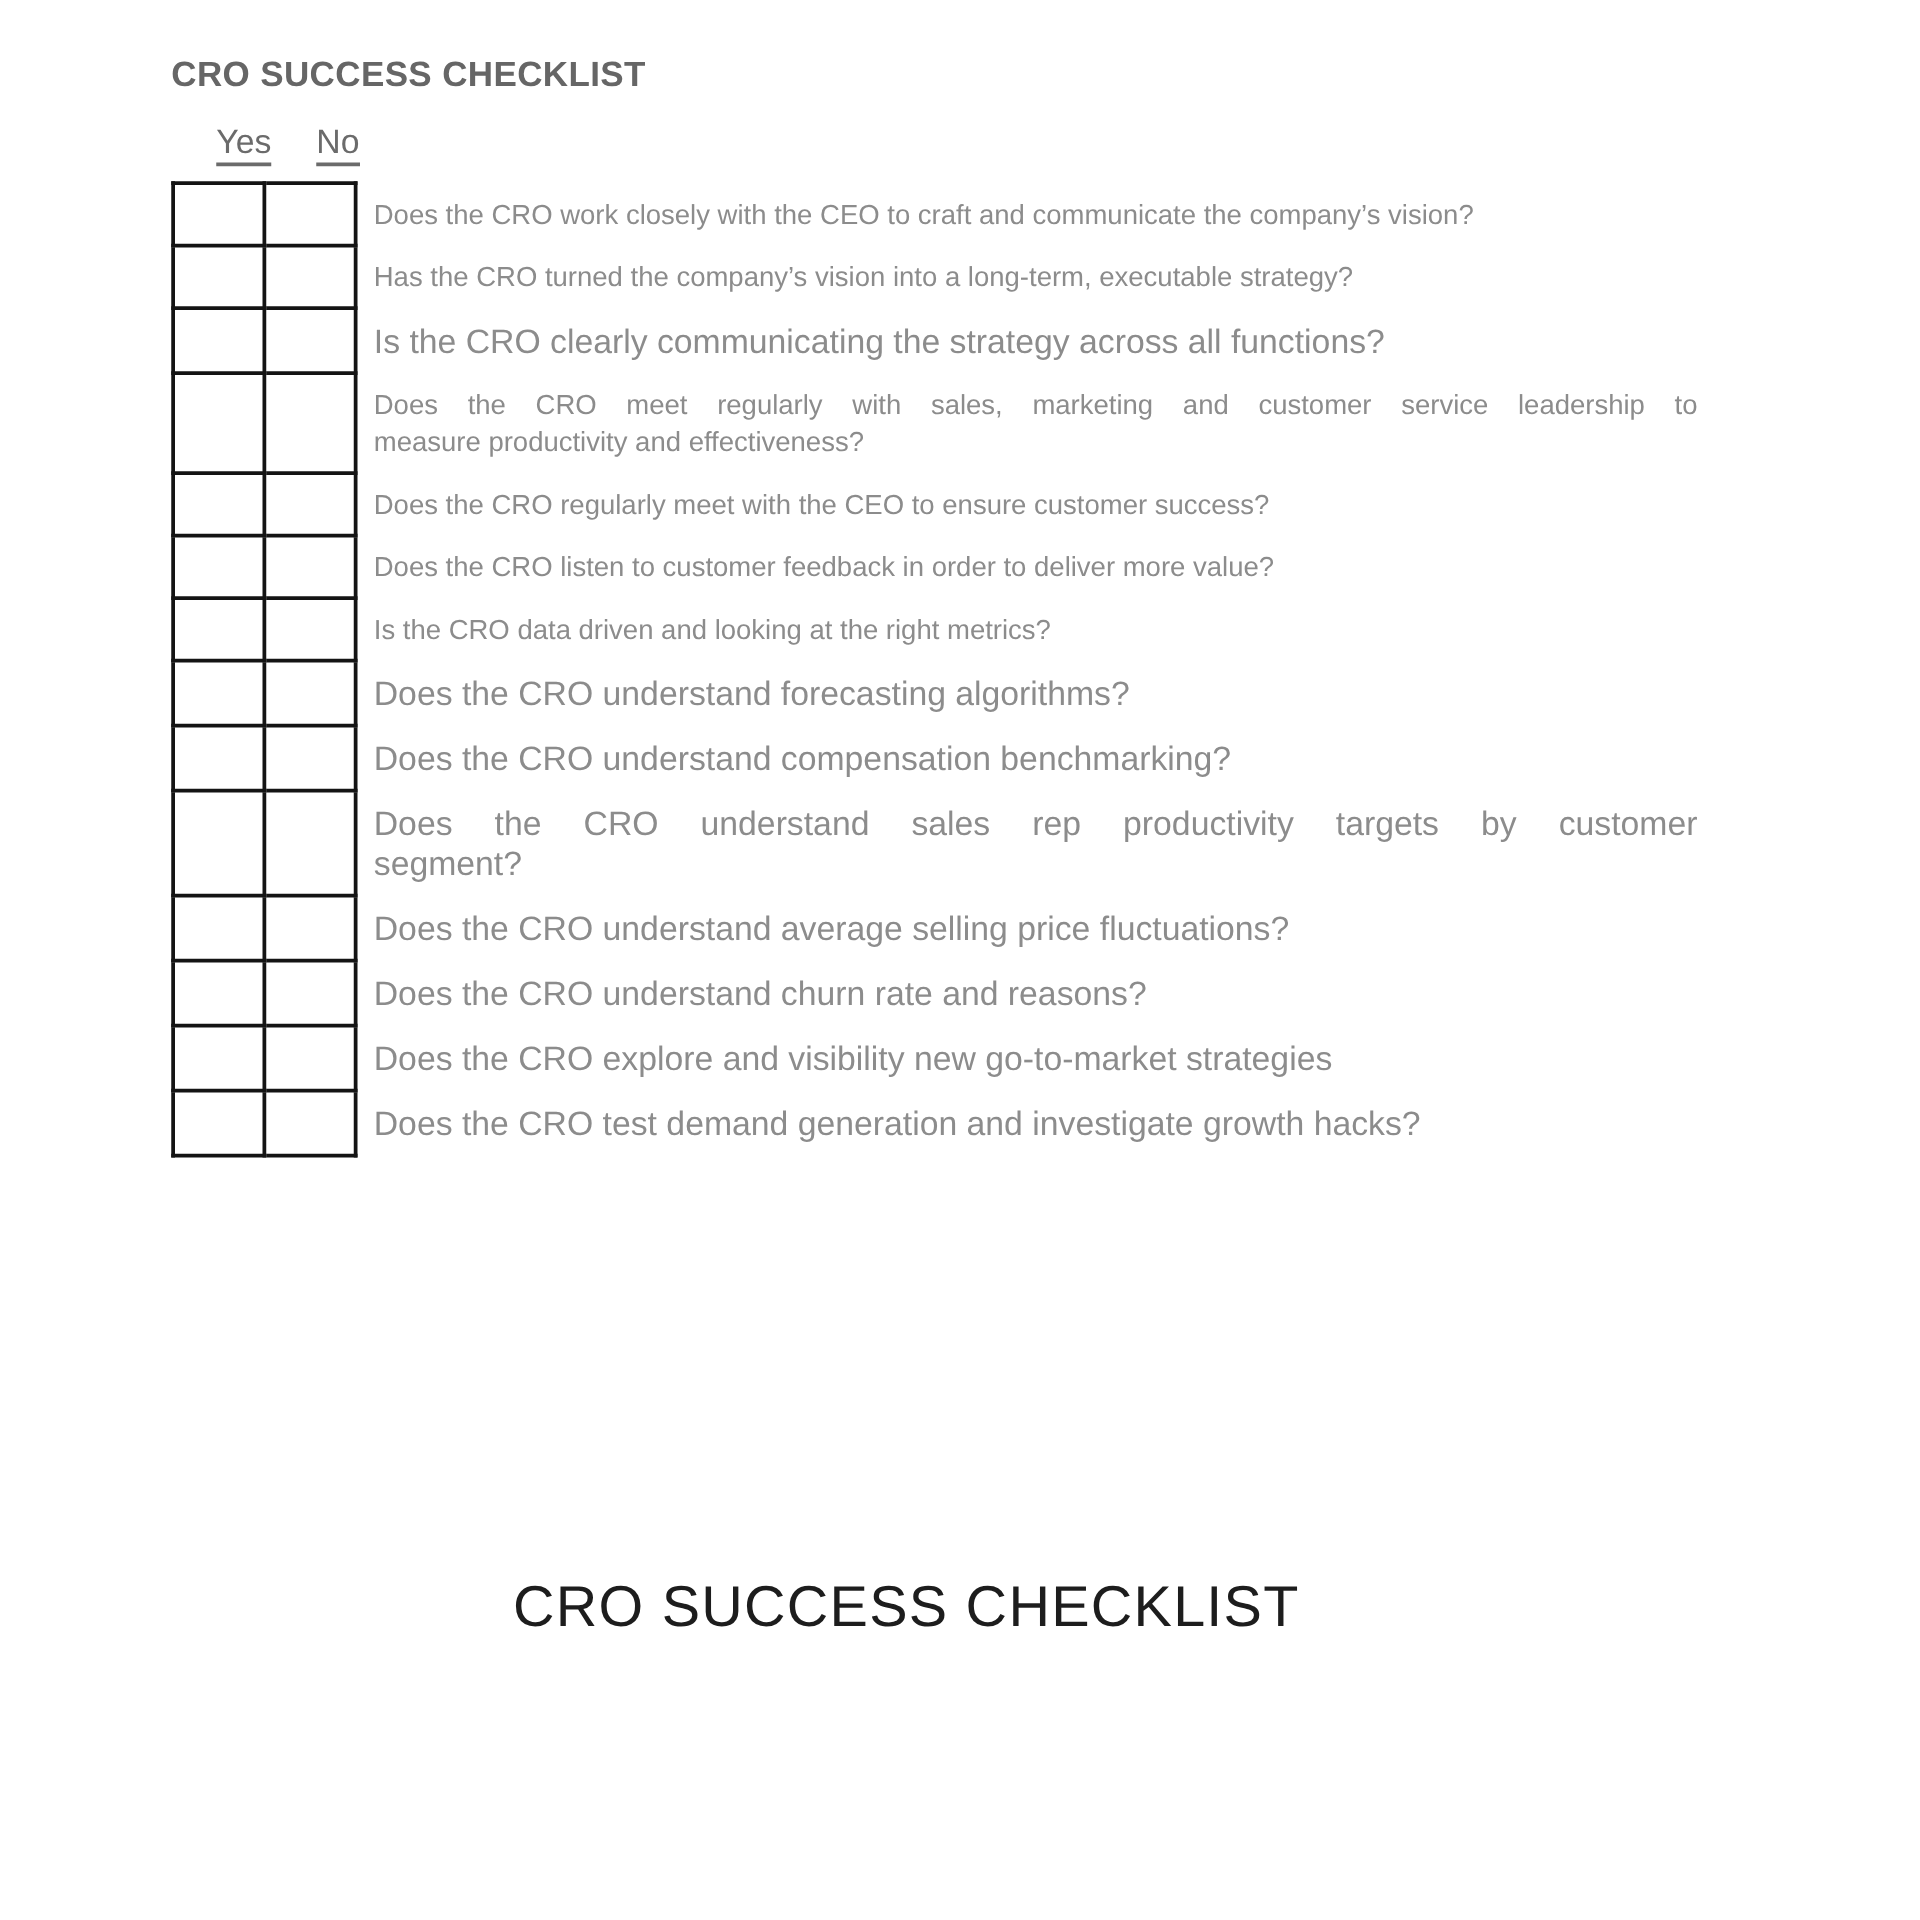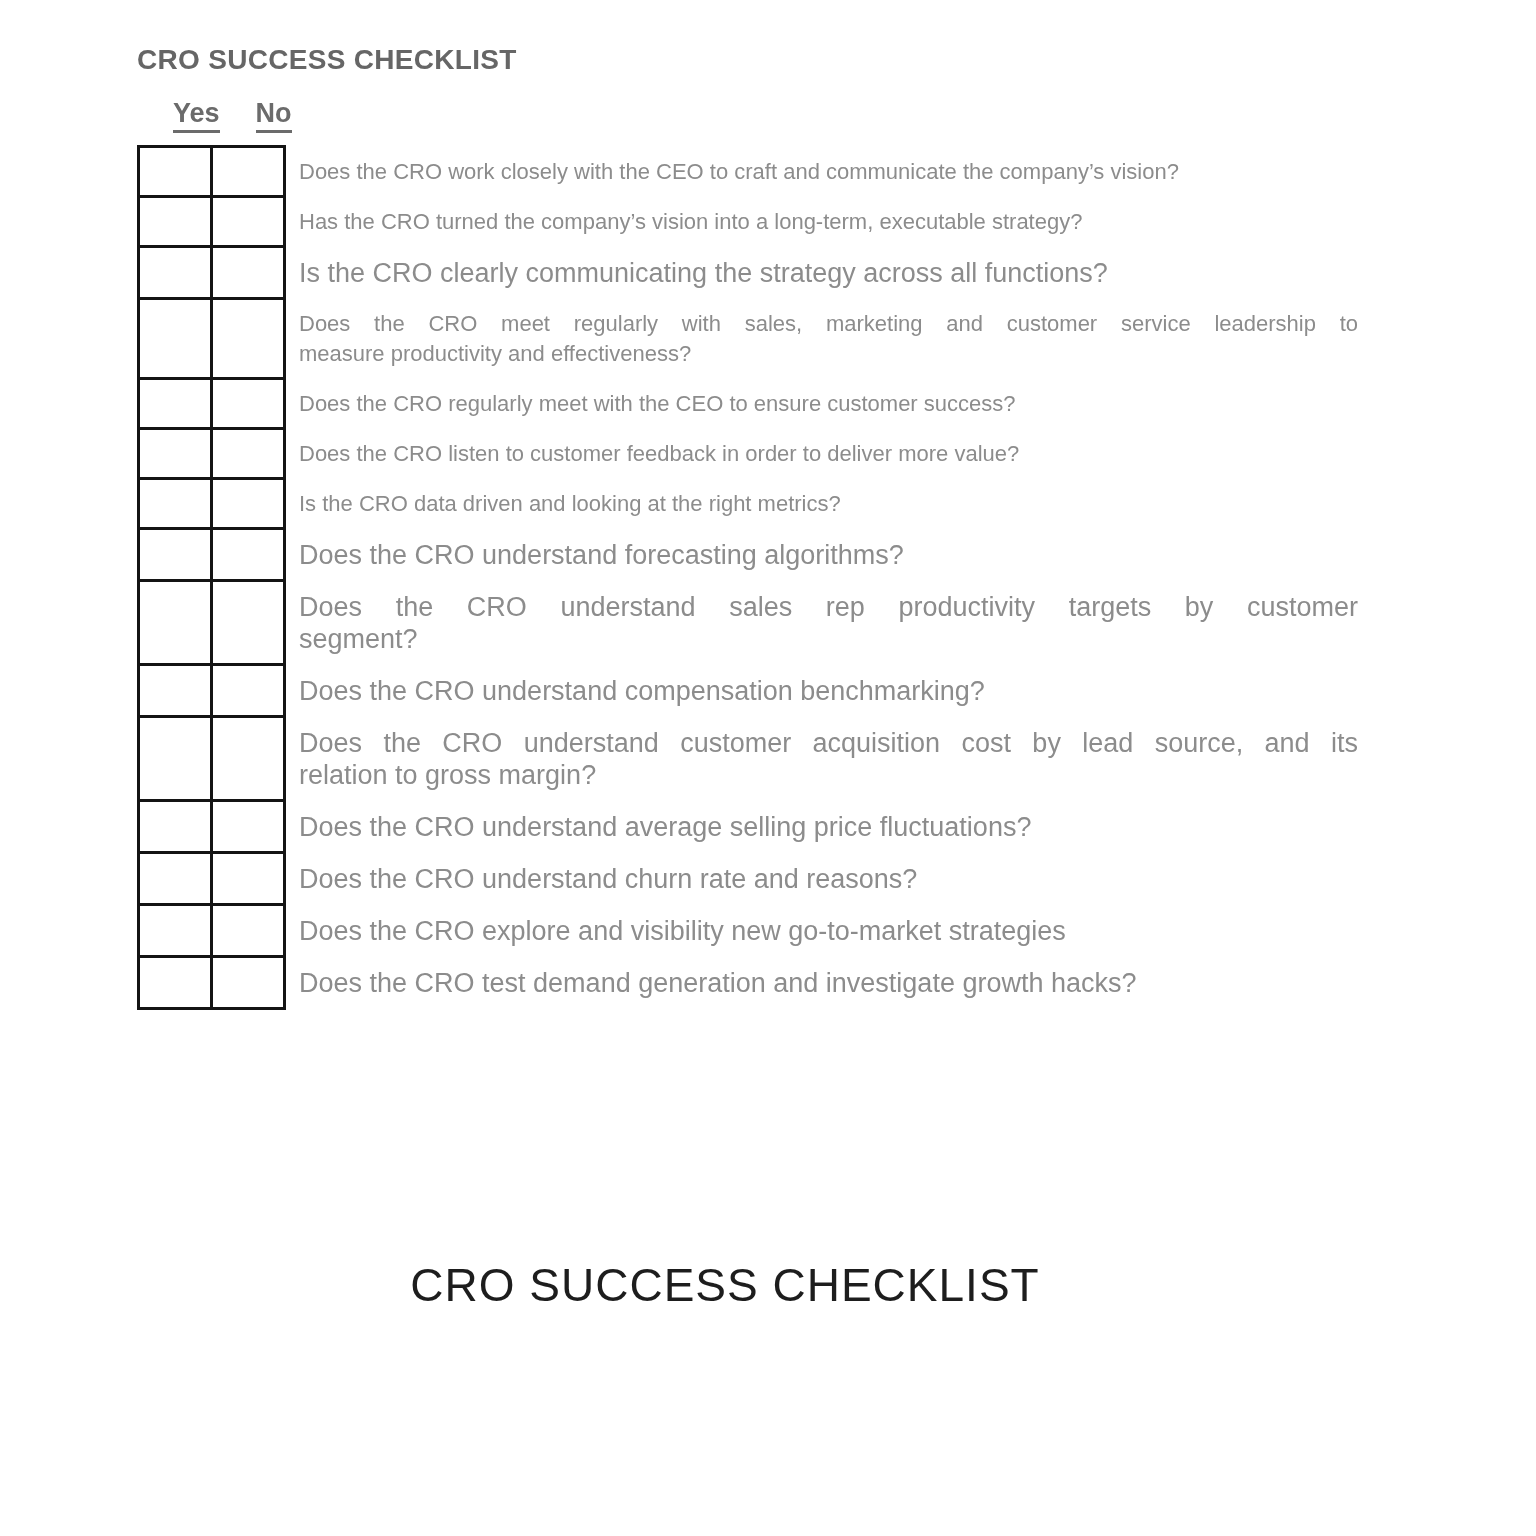--- a/index.html
+++ b/index.html
@@ -20,21 +20,21 @@
   .doc-title{
     position:absolute;left:137px;top:44px;
     font-size:28px;font-weight:bold;color:var(--title);
     letter-spacing:.3px;
   }
   .col-headers{
     position:absolute;left:137px;top:99px;width:146px;
     display:flex;
   }
   .col-headers .hdr{
-    font-size:27px;font-weight:bold;color:var(--header);
+    font-size:27px;font-weight:normal;color:var(--header);
     border-bottom:3px solid var(--header);
     padding-bottom:1px;line-height:1.1;margin-left:36px;
   }
   .hdr-yes{margin-left:10px;}
   .hdr-no{margin-left:22px;}
   table.checklist{
     position:absolute;left:137px;top:145px;
     border-collapse:collapse;table-layout:fixed;
   }
   td.box{
@@ -141,41 +141,33 @@
     <td class="box"></td>
     <td class="q large">
           <div class="line">Does the CRO understand forecasting algorithms?</div>
         </td>
   </tr>
 
   <tr>
     <td class="box"></td>
     <td class="box"></td>
     <td class="q large">
+          <div class="line">Does the CRO understand compensation benchmarking?</div>
+        </td>
+  </tr>
+
+  <tr>
+    <td class="box"></td>
+    <td class="box"></td>
+    <td class="q large">
           <div class="line just">Does the CRO understand sales rep productivity targets by customer</div>
           <div class="line">segment?</div>
         </td>
   </tr>
 
-  <tr>
-    <td class="box"></td>
-    <td class="box"></td>
-    <td class="q large">
-          <div class="line">Does the CRO understand compensation benchmarking?</div>
-        </td>
-  </tr>
-
-  <tr>
-    <td class="box"></td>
-    <td class="box"></td>
-    <td class="q large">
-          <div class="line just">Does the CRO understand customer acquisition cost by lead source, and its</div>
-          <div class="line">relation to gross margin?</div>
-        </td>
-  </tr>
 
   <tr>
     <td class="box"></td>
     <td class="box"></td>
     <td class="q large">
           <div class="line">Does the CRO understand average selling price fluctuations?</div>
         </td>
   </tr>
 
   <tr>

